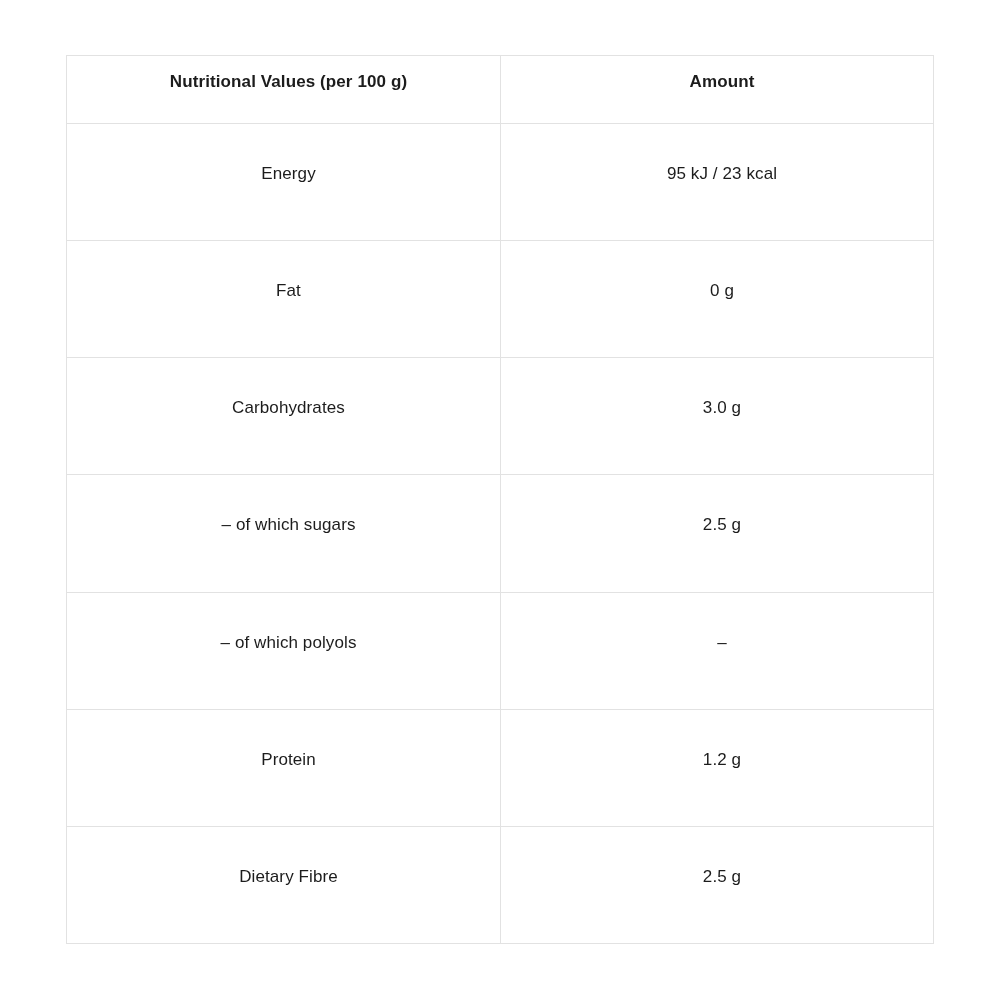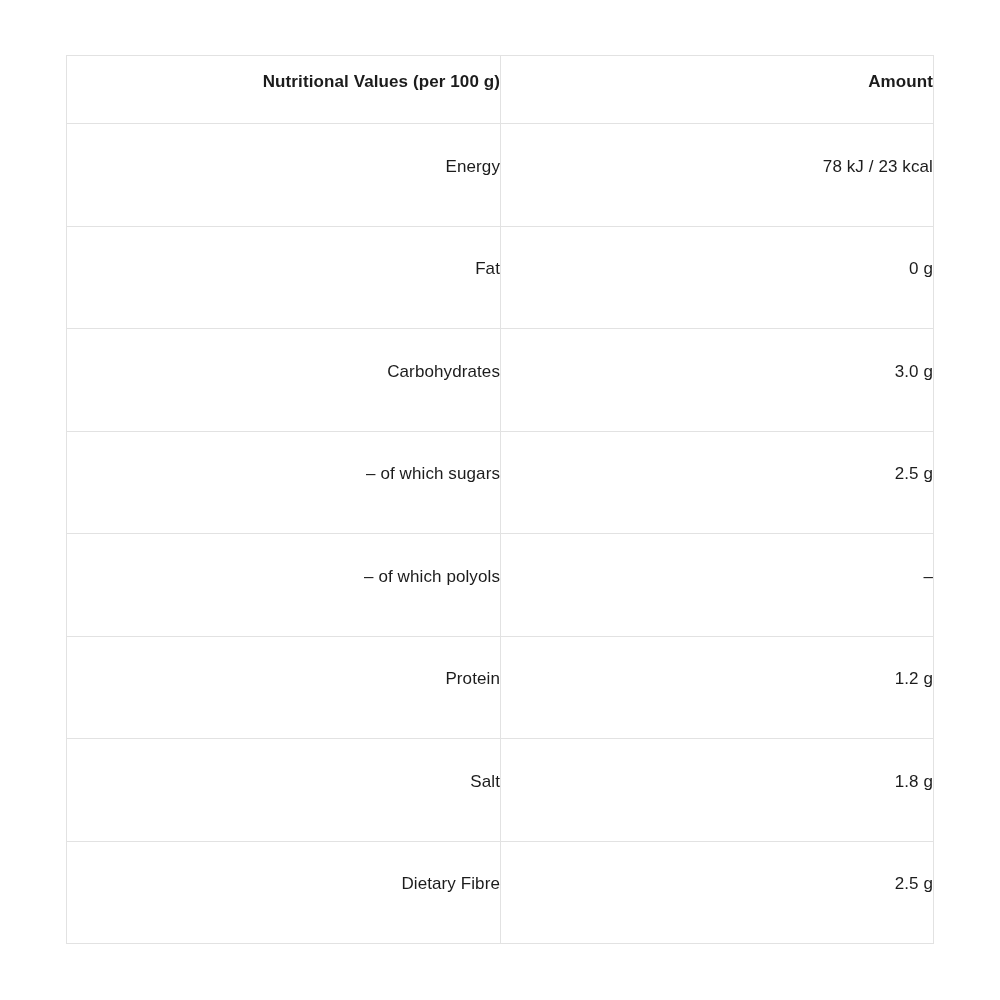--- a/index.html
+++ b/index.html
@@ -20,21 +20,21 @@
   table.nutrition {
     width: 100%;
     height: 100%;
     border-collapse: collapse;
     table-layout: fixed;
     background: #ffffff;
   }
   table.nutrition th,
   table.nutrition td {
     border: 1px solid #e2e2e2;
-    text-align: right;
+    text-align: center;
     vertical-align: middle;
     padding: 0 0 16px 10px;
     font-size: 17px;
     font-weight: 400;
     letter-spacing: 0.1px;
     height: 68px;
   }
   table.nutrition th {
     font-weight: 700;
   }
@@ -52,21 +52,21 @@
     </colgroup>
     <thead>
       <tr>
         <th>Nutritional Values (per 100 g)</th>
         <th>Amount</th>
       </tr>
     </thead>
     <tbody>
   <tr>
     <td>Energy</td>
-    <td>78 kJ / 23 kcal</td>
+    <td>95 kJ / 23 kcal</td>
   </tr>
 
   <tr>
     <td>Fat</td>
     <td>0 g</td>
   </tr>
 
 
 
 
@@ -84,24 +84,20 @@
     <td>– of which polyols</td>
     <td>–</td>
   </tr>
 
 
   <tr>
     <td>Protein</td>
     <td>1.2 g</td>
   </tr>
 
-  <tr>
-    <td>Salt</td>
-    <td>1.8 g</td>
-  </tr>
 
   <tr>
     <td>Dietary Fibre</td>
     <td>2.5 g</td>
   </tr>
 </tbody>
   </table>
 </div>
 
 </body></html>

